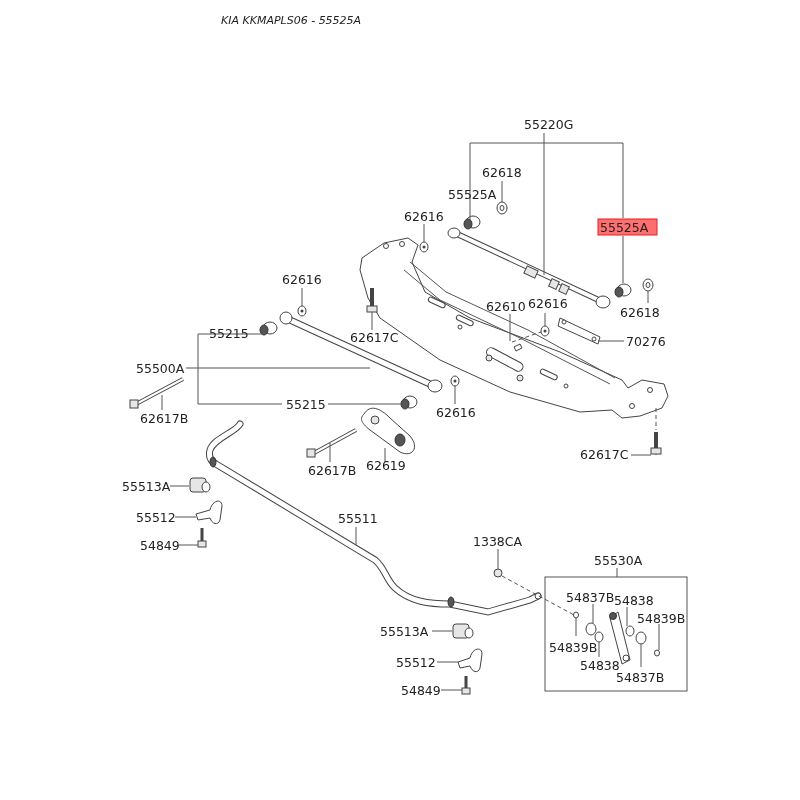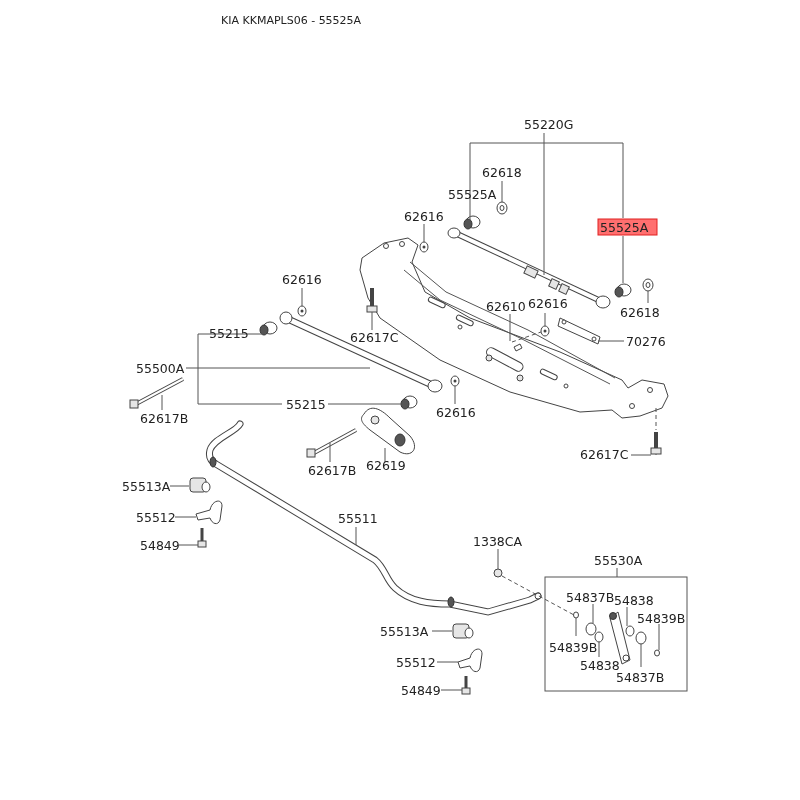--- a/index.html
+++ b/index.html
@@ -1,18 +1,18 @@
 <!DOCTYPE html>
 <html><head>
 <meta charset="utf-8">
 <style>
   html, body { margin: 0; padding: 0; background: #ffffff; }
   body { width: 800px; height: 800px; position: relative; overflow: hidden;
          font-family: "DejaVu Sans", "Liberation Sans", sans-serif; }
-  #title { position: absolute; left: 221px; top: 14px; font-size: 11px; color: #222; white-space: nowrap; }
+  #title { position: absolute; left: 221px; top: 14px; font-size: 11px; color: #222; white-space: nowrap; font-style: italic; }
   svg#diagram { position: absolute; left: 0; top: 0; }
   .lbl { font-family: "DejaVu Sans", "Liberation Sans", sans-serif; font-size: 12.5px; fill: #222; }
   .part { fill: #ffffff; stroke: #444; stroke-width: 1; }
   .partf { fill: #e6e6e6; stroke: #444; stroke-width: 1; }
   .dark { fill: #555; stroke: #333; stroke-width: 1; }
   .lead { stroke: #555; stroke-width: 1; fill: none; }
   .dash { stroke: #555; stroke-width: 1; fill: none; stroke-dasharray: 4 3; }
 </style>
 </head>
 <body>

